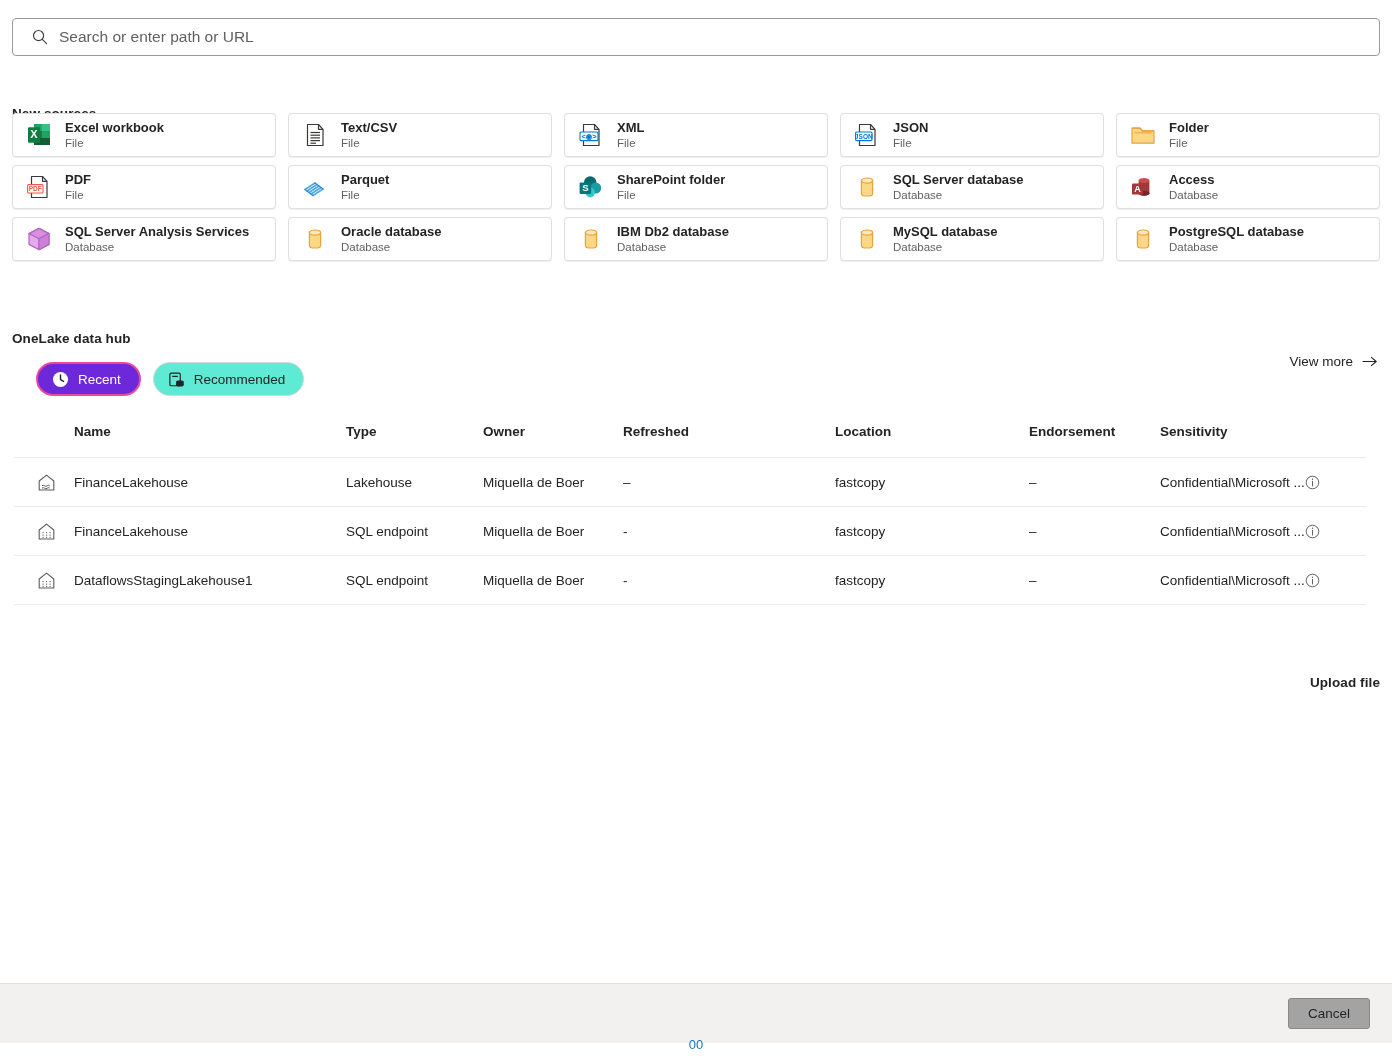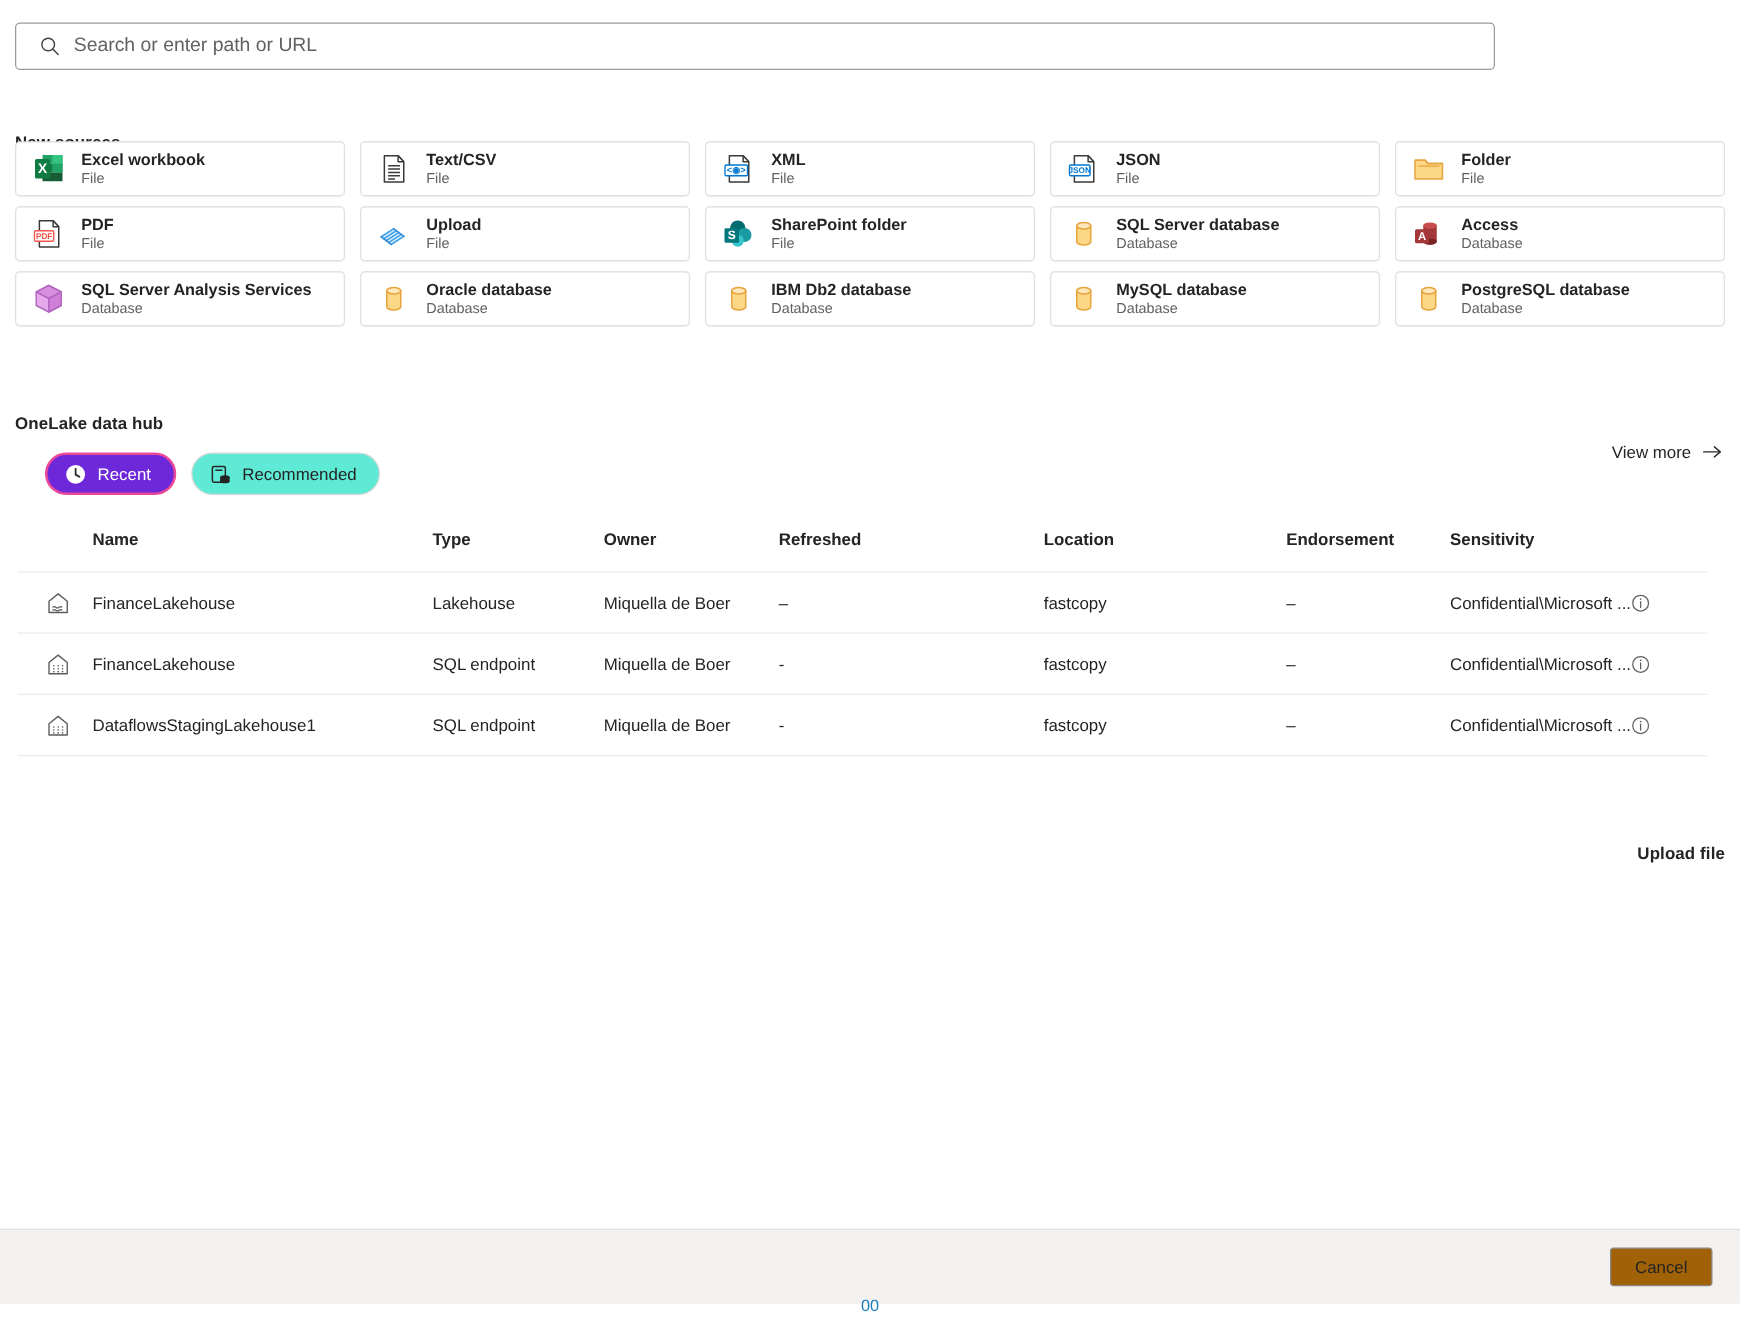--- a/index.html
+++ b/index.html
@@ -15,21 +15,21 @@
     position: relative;
     width: 1392px;
     height: 1064px;
     background: #ffffff;
   }
 
   
   .searchbar {
     position: absolute;
     left: 12px; top: 18px;
-    width: 1184px; height: 38px;
+    width: 1368px; height: 38px;
     border: 1px solid #9a9a9a;
     border-radius: 4px;
     background: #fff;
     display: flex;
     align-items: center;
     padding: 0 10px;
   }
   .search-icon { width: 18px; height: 18px; margin: 0 10px 0 8px; flex: 0 0 auto; }
   .search-input {
     border: none; outline: none;
@@ -200,21 +200,21 @@
     border-top: 1px solid #e1dfdd;
     display: flex;
     align-items: center;
     justify-content: flex-end;
     padding-right: 22px;
   }
   .cancel-btn {
     height: 31px;
     min-width: 82px;
     padding: 0 0;
-    background: #a16207;
+    background: #a3a3a3;
     border: 1px solid #8a8886;
     border-radius: 3px;
     font-size: 13.5px;
     color: #242424;
     cursor: pointer;
     font-family: "Liberation Sans", sans-serif;
   }
   .page-marker {
     position: absolute;
     left: 0; top: 1037px;
@@ -334,21 +334,21 @@
           <line x1="8" y1="19.5" x2="18" y2="13"></line>
             <line x1="10" y1="21" x2="20" y2="14.5"></line>
           <line x1="12" y1="22.5" x2="22" y2="16"></line>
         </g>
         <g stroke="#2b88d8" stroke-width="1.2" stroke-linecap="round">
           <line x1="4" y1="16.5" x2="12" y2="22.5"></line>
             <line x1="14" y1="10" x2="22" y2="16"></line>
         </g>
       </svg>
         <div class="src-text">
-       <span class="src-title">Upload</span>
+       <span class="src-title">Parquet</span>
        <span class="src-sub">File</span>
      </div>
       </div>
       <div class="source-card">
         <svg class="src-icon" viewBox="0 0 28 28">
         <circle cx="13.2" cy="9.5" r="6.2" fill="#036c70"></circle>
         <circle cx="18.6" cy="15" r="5.6" fill="#1a9ba1"></circle>
         <circle cx="13.2" cy="19.6" r="4.8" fill="#37c6d0"></circle>
         <rect x="2.6" y="9.5" width="11.6" height="11.6" rx="1" fill="#03787c"></rect>
         <text x="8.4" y="17.9" font-family="Liberation Sans, sans-serif" font-size="9.6" font-weight="bold" fill="#ffffff" text-anchor="middle">S</text>

